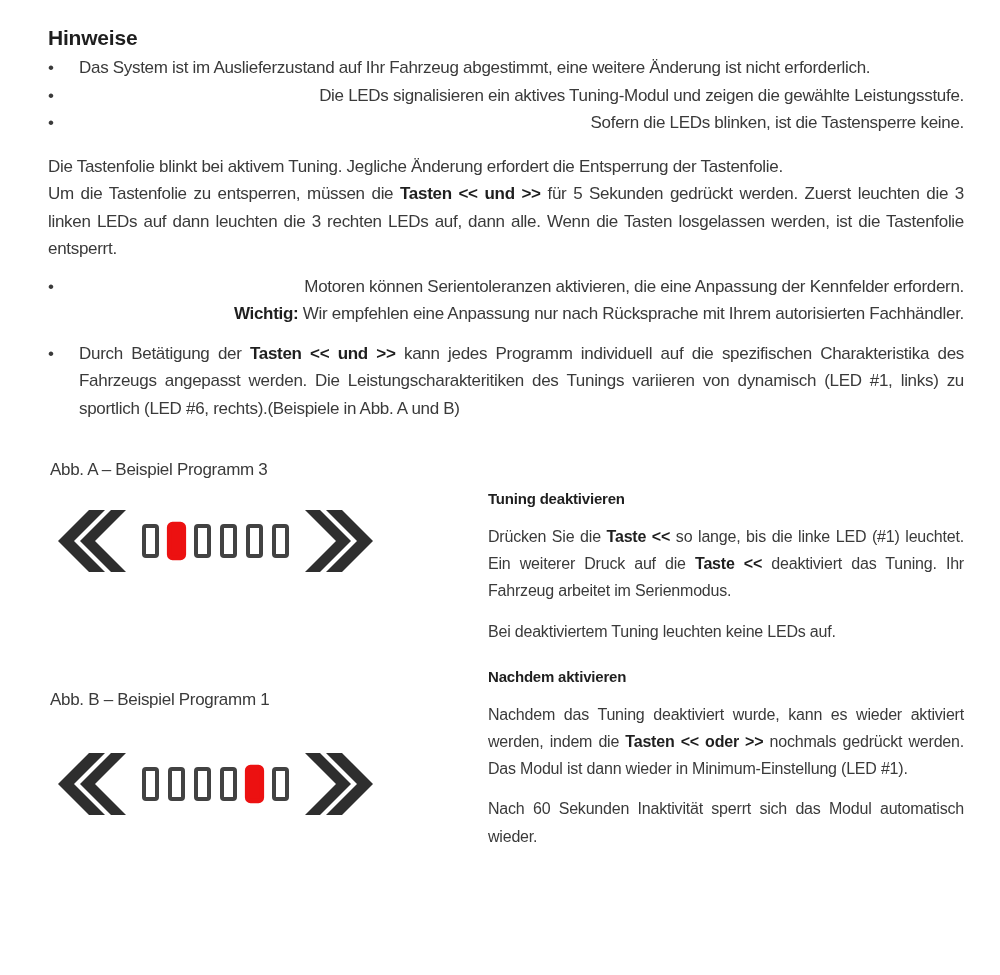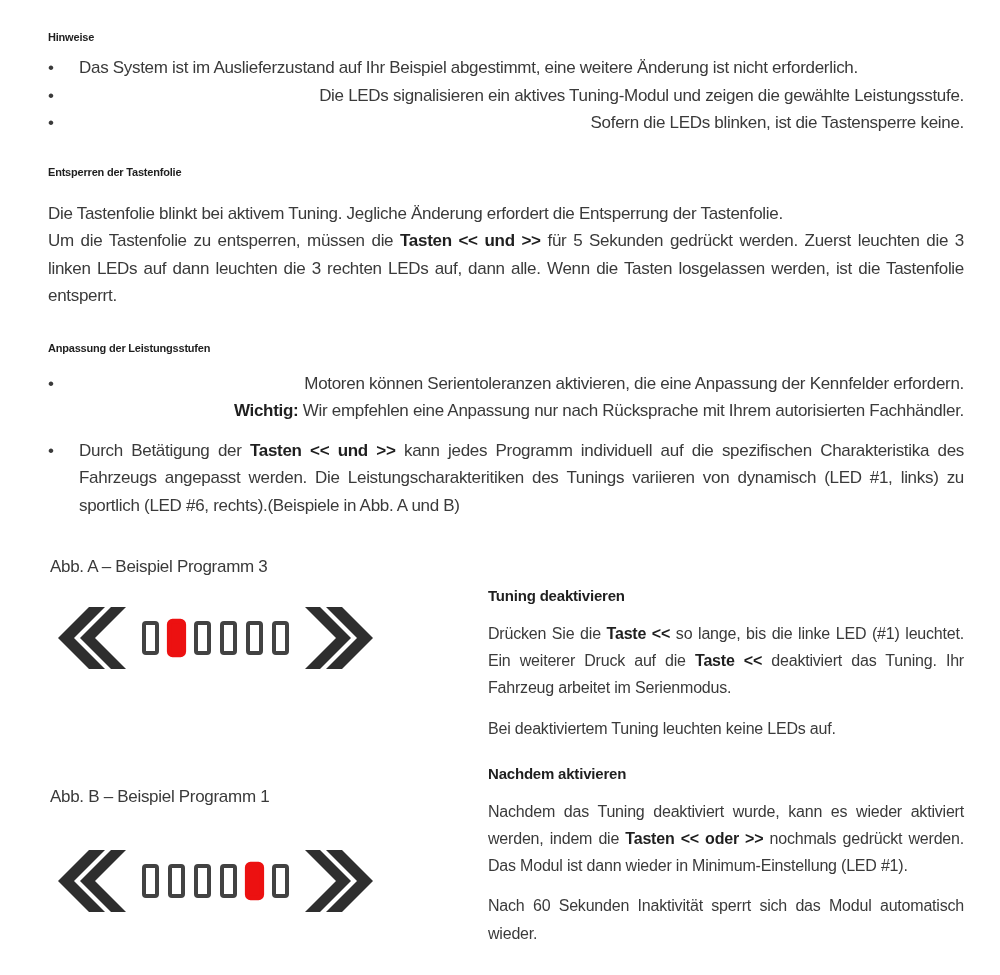--- a/index.html
+++ b/index.html
@@ -14,21 +14,21 @@
   *{box-sizing:border-box;}
   html,body{margin:0;padding:0;}
   body{
     width:1000px;height:975px;overflow:hidden;
     background:var(--bg);
     color:var(--text);
     font-family:"Liberation Sans",sans-serif;
     font-size:17px;line-height:27.5px;letter-spacing:-0.3px;
   }
   .page{width:1000px;height:975px;padding:26px 36px 0 48px;}
-  .h{font-size:11px;line-height:23px;font-weight:bold;color:var(--heading);margin:0;letter-spacing:-0.2px;}
+  .h{font-size:21px;line-height:23px;font-weight:bold;color:var(--heading);margin:0;letter-spacing:-0.2px;}
   .mt-entsperren{margin-top:24px;}
   .mt-anpassung{margin-top:27px;}
   .bullets{margin-top:5px;}
   .bullet-row{display:flex;}
   .bullet-marker{flex:0 0 31px;width:31px;}
   .bullet-content{flex:1;text-align:right;}
   .bullets-spaced{margin-top:10px;}
   .bullets-spaced .bullet-row + .bullet-row{margin-top:12px;}
   .just{text-align:justify;}
   .para{margin:16px 0 0;}
@@ -50,36 +50,34 @@
 </style>
 </head>
 <body>
 
 <div class="page">
 
   <h2 class="h">Hinweise</h2>
   <div class="bullets">
       <div class="bullet-row">
         <span class="bullet-marker">•</span>
-        <div class="bullet-content just"><span>Das System ist im Auslieferzustand auf Ihr Beispiel abgestimmt, eine weitere Änderung ist nicht erforderlich.</span></div>
+        <div class="bullet-content just"><span>Das System ist im Auslieferzustand auf Ihr Fahrzeug abgestimmt, eine weitere Änderung ist nicht erforderlich.</span></div>
       </div>
       <div class="bullet-row">
         <span class="bullet-marker">•</span>
         <div class="bullet-content"><span>Die LEDs signalisieren ein aktives Tuning-Modul und zeigen die gewählte Leistungsstufe.</span></div>
       </div>
       <div class="bullet-row">
         <span class="bullet-marker">•</span>
         <div class="bullet-content"><span>Sofern die LEDs blinken, ist die Tastensperre keine.</span></div>
       </div>
     </div>
 
-  <h2 class="h mt-entsperren">Entsperren der Tastenfolie</h2>
   <p class="para just"><span>Die Tastenfolie blinkt bei aktivem Tuning. Jegliche Änderung erfordert die Entsperrung der Tastenfolie.</span><br><span>Um die Tastenfolie zu entsperren, müssen die </span><span class="b">Tasten &lt;&lt; und &gt;&gt;</span><span> für 5 Sekunden gedrückt werden. Zuerst leuchten die 3 linken LEDs auf dann leuchten die 3 rechten LEDs auf, dann alle. Wenn die Tasten losgelassen werden, ist die Tastenfolie entsperrt.</span></p>
 
-  <h2 class="h mt-anpassung">Anpassung der Leistungsstufen</h2>
   <div class="bullets bullets-spaced">
       <div class="bullet-row">
         <span class="bullet-marker">•</span>
         <div class="bullet-content"><span>Motoren können Serientoleranzen aktivieren, die eine Anpassung der Kennfelder erfordern.</span><br><span class="b">Wichtig:</span><span> Wir empfehlen eine Anpassung nur nach Rücksprache mit Ihrem autorisierten Fachhändler.</span></div>
       </div>
       <div class="bullet-row">
         <span class="bullet-marker">•</span>
         <div class="bullet-content just"><span>Durch Betätigung der </span><span class="b">Tasten &lt;&lt; und &gt;&gt;</span><span> kann jedes Programm individuell auf die spezifischen Charakteristika des Fahrzeugs angepasst werden. Die Leistungscharakteritiken des Tunings variieren von dynamisch (LED #1, links) zu sportlich (LED #6, rechts).(Beispiele in Abb. A und B)</span></div>
       </div>
     </div>

